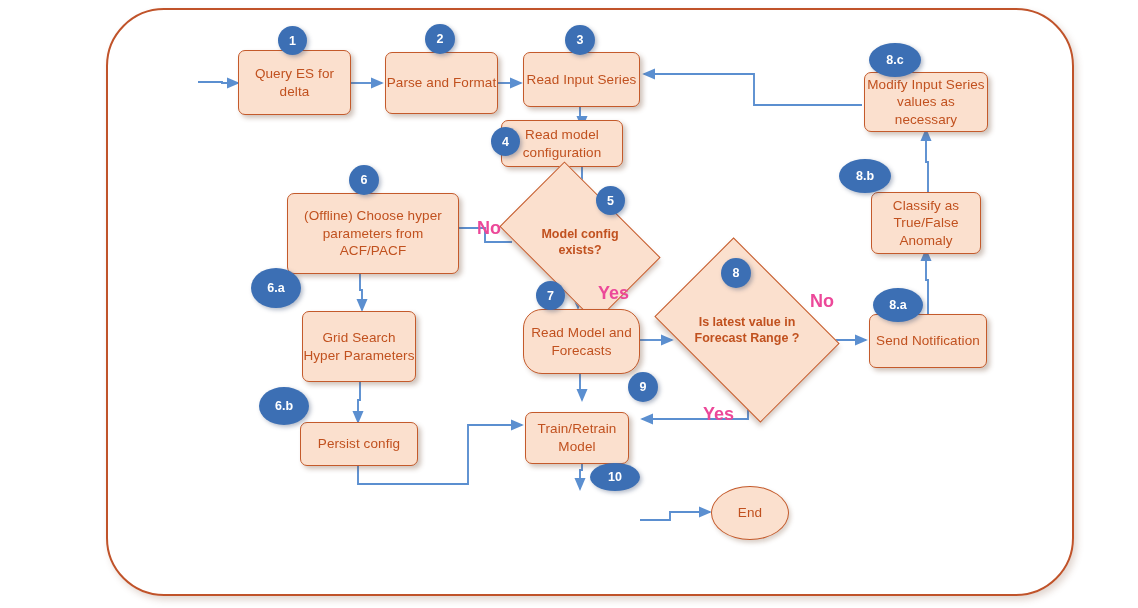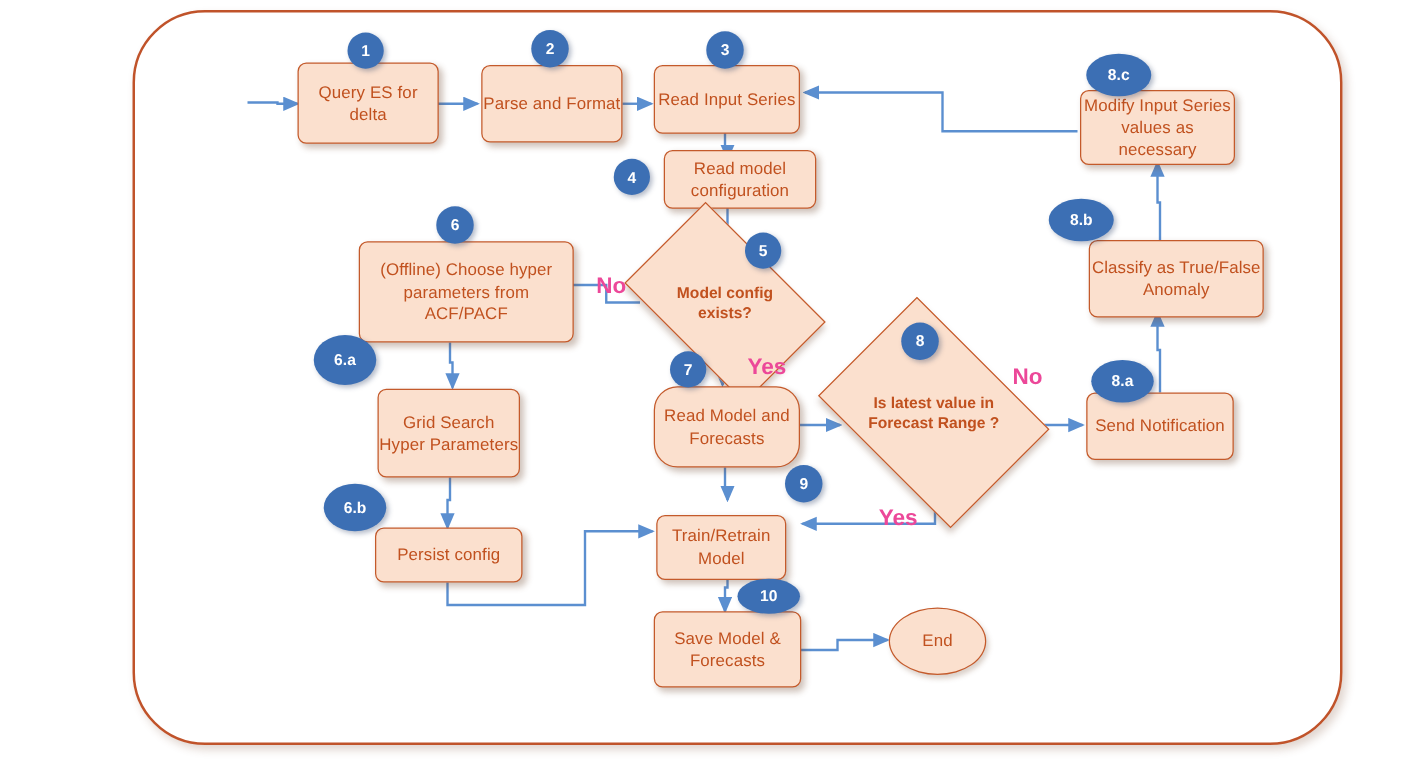--- a/index.html
+++ b/index.html
@@ -143,21 +143,21 @@
   </div>
 
   <div class="node proc" style="left:385px;top:52px;width:113px;height:62px;">
     <span>Parse and Format</span>
   </div>
 
   <div class="node proc" style="left:523px;top:52px;width:117px;height:55px;">
     <span>Read Input Series</span>
   </div>
 
-  <div class="node proc" style="left:531px;top:120px;width:122px;height:47px;align-items:center;">
+  <div class="node proc" style="left:501px;top:120px;width:122px;height:47px;align-items:center;">
     <span>Read model configuration</span>
   </div>
 
   <div class="diamond" style="left:512px;top:196px;width:136px;height:92px;">
     <div class="dshape"></div>
     <div class="dtext">Model config exists?</div>
   </div>
 
   <div class="node proc" style="left:287px;top:193px;width:172px;height:81px;">
     <span>(Offline) Choose hyper parameters from ACF/PACF</span>
@@ -177,35 +177,32 @@
 
   <div class="diamond" style="left:672px;top:274px;width:150px;height:112px;">
     <div class="dshape"></div>
     <div class="dtext">Is latest value in Forecast Range ?</div>
   </div>
 
   <div class="node proc" style="left:869px;top:314px;width:118px;height:54px;justify-content:center;">
     <span>Send Notification</span>
   </div>
 
-  <div class="node proc" style="left:871px;top:192px;width:140px;height:62px;">
+  <div class="node proc" style="left:871px;top:192px;width:110px;height:62px;">
     <span>Classify as True/False Anomaly</span>
   </div>
 
   <div class="node proc" style="left:864px;top:72px;width:124px;height:60px;">
     <span>Modify Input Series values as necessary</span>
   </div>
 
   <div class="node proc" style="left:525px;top:400px;width:104px;height:52px;margin-top:12px;">
     <span>Train/Retrain Model</span>
   </div>
 
-  <div class="node proc" style="left:523px;top:489px;width:118px;height:61px;">
-    <span>Save Model &amp; Forecasts</span>
-  </div>
 
   <div class="node term" style="left:711px;top:486px;width:78px;height:54px;">
     <span>End</span>
   </div>
 
   <div class="badge" style="left:278px;top:26px;width:29px;height:29px;">
     <span>1</span>
   </div>
   <div class="badge" style="left:425px;top:24px;width:30px;height:30px;">
     <span>2</span>

